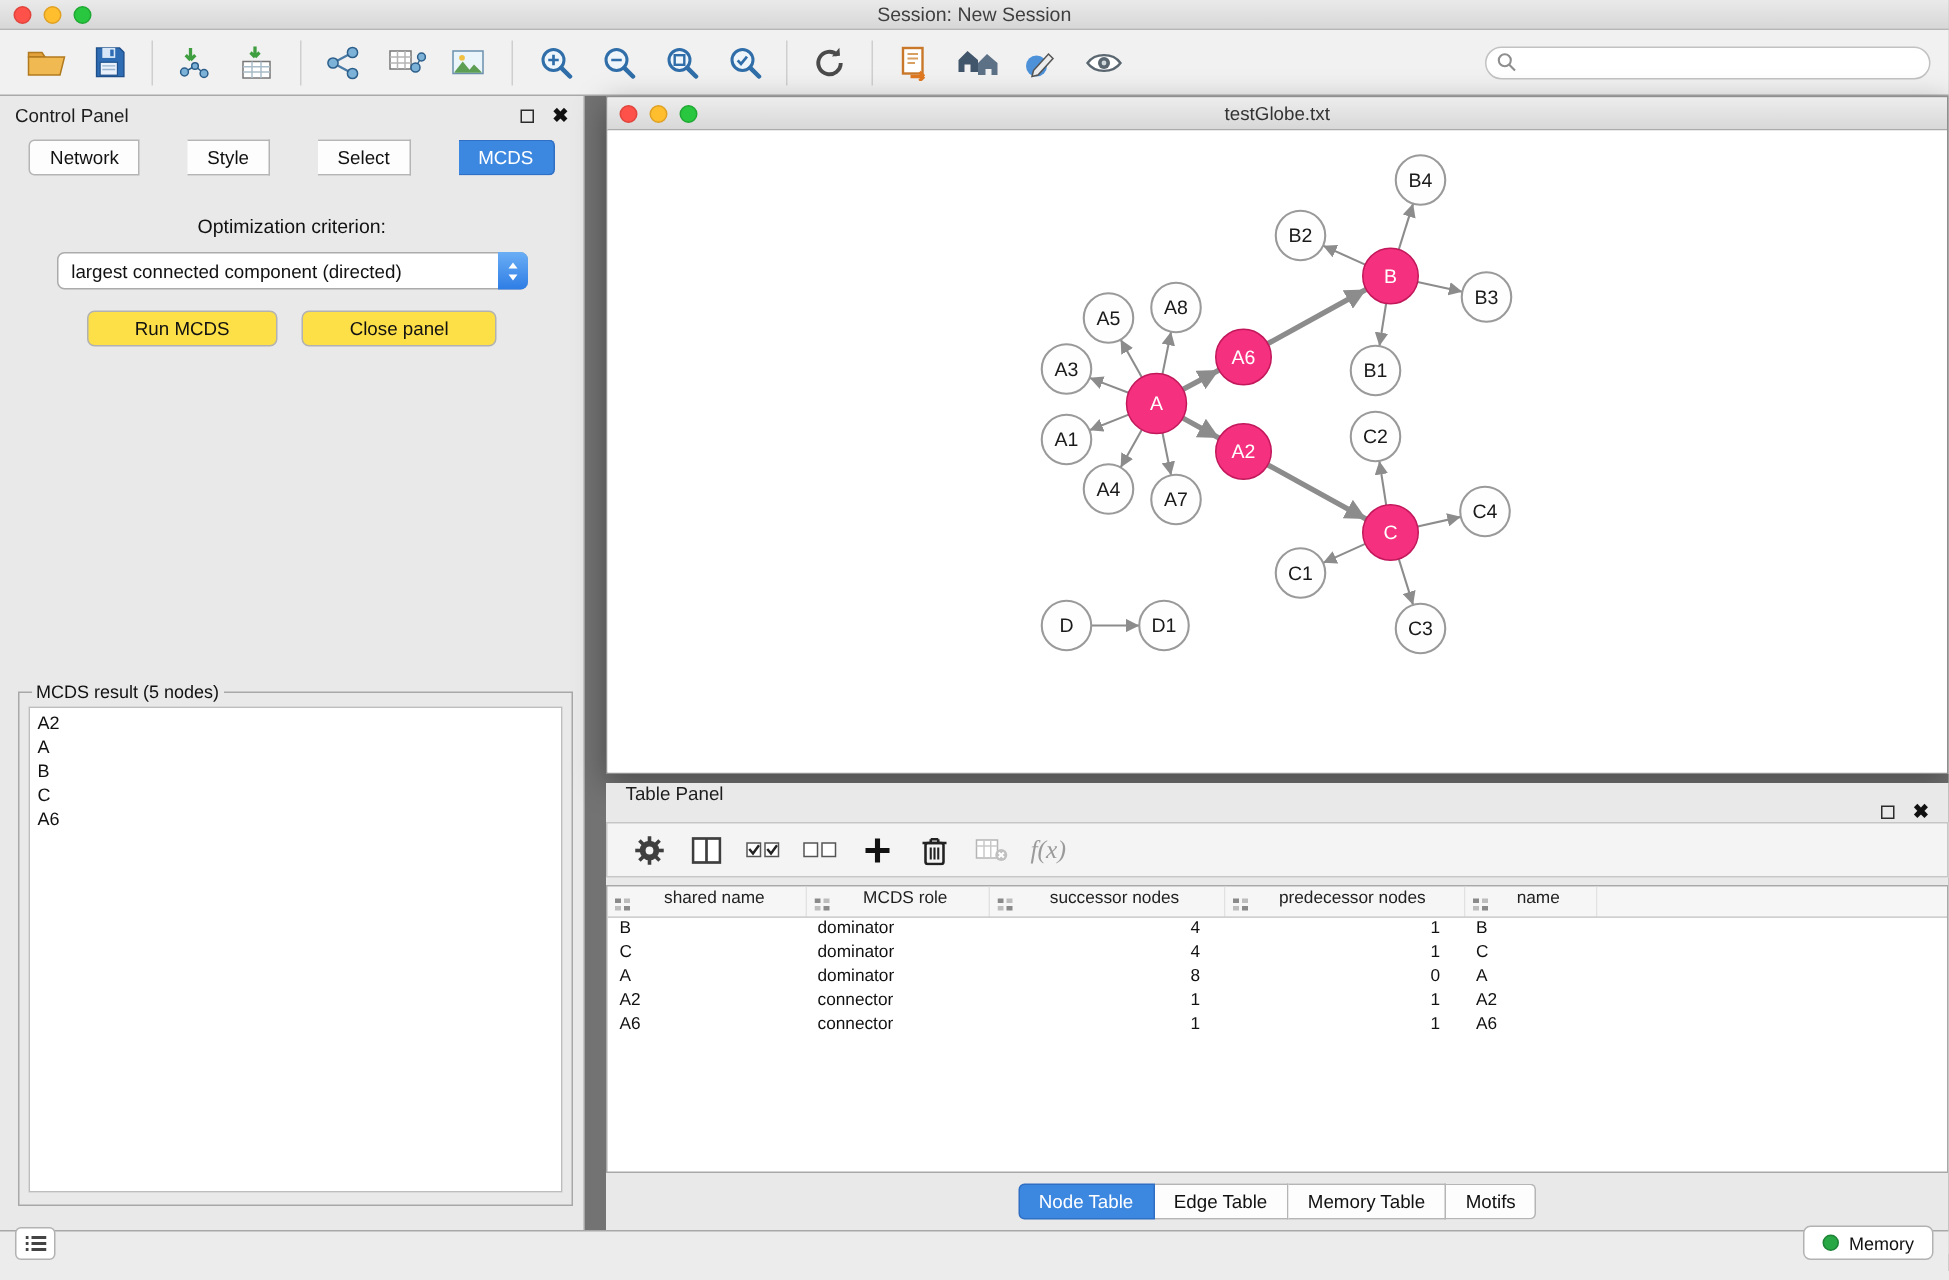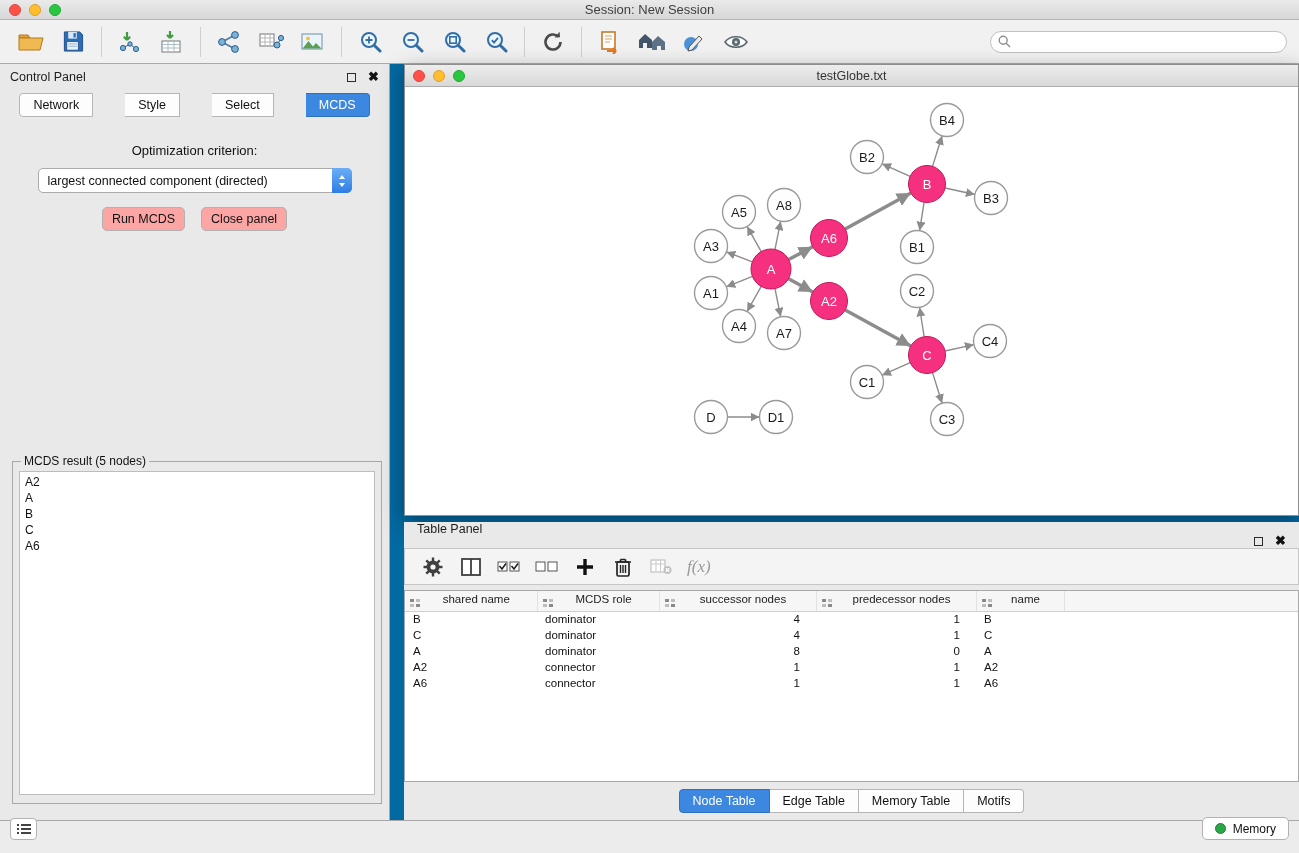--- a/index.html
+++ b/index.html
@@ -47,32 +47,32 @@
   .seg-tab:last-child { border-radius:0 4px 4px 0; }
   .seg-tab.active { background:#3c87e0; border-color:#2f6fc4; color:#fff; }
   .opt-label { text-align:center; margin-top:26px; font-size:13px; color:#111; }
   .dropdown { width:314px; height:25px; margin:10px auto 0; background:#fff;
     border:1px solid #ababab; border-radius:5px; display:flex; align-items:center;
     font-size:12.5px; color:#111; padding-left:9px; position:relative; cursor:pointer; }
   .dd-stepper { position:absolute; right:-1px; top:-1px; width:20px; height:25px;
     background:linear-gradient(#6aaef5,#2e7de5); border-radius:0 5px 5px 0;
     display:flex; align-items:center; justify-content:center; }
   .cp-buttons { display:flex; justify-content:center; gap:16px; margin-top:14px; }
-  .btn { background:#fca5a5; border:1px solid #b2b2b2; border-radius:5px;
-    padding:4px 9px; font-size:12.5px; color:#111; cursor:pointer;
+  .btn { background:#fde047; border:1px solid #b2b2b2; border-radius:5px;
+    padding:4px 31px; font-size:12.5px; color:#111; cursor:pointer;
     font-family:"Liberation Sans", sans-serif; }
   .mcds-fieldset { position:absolute; left:12px; right:7px; top:390px; bottom:16px;
     border:1px solid #a8a8a8; background:#e9e9e9; padding:3px 6px 8px; }
   .mcds-fieldset legend { font-size:12px; padding:0 3px; margin-left:2px; color:#111; }
   .mcds-list { width:100%; height:100%; background:#fff; border:1px solid #bdbdbd;
     overflow:auto; padding:2px 5px; }
   .mcds-item { font-size:12px; line-height:16px; color:#111; cursor:default; }
 
   
-  .right-area { position:absolute; left:390px; top:0; width:909px; height:100%; background:#0369a1; }
+  .right-area { position:absolute; left:390px; top:0; width:909px; height:100%; background:#737373; }
 
   .network-window { position:absolute; left:14px; top:0; right:0; height:452px;
     background:#fff; border:1px solid #8f8f8f; box-shadow:0 6px 20px rgba(0,0,0,0.35); }
   .nw-titlebar { height:22px; background:linear-gradient(#ededed,#d8d8d8);
     border-bottom:1px solid #ababab; position:relative; display:flex;
     align-items:center; justify-content:center; font-size:12.5px; color:#333; }
   .nw-lights { position:absolute; left:8px; top:5px; display:flex; gap:8px; }
   .nw-canvas { position:relative; width:100%; height:calc(100% - 22px); background:#fff; }
   .nw-canvas svg { width:100%; height:100%; display:block; }
 

